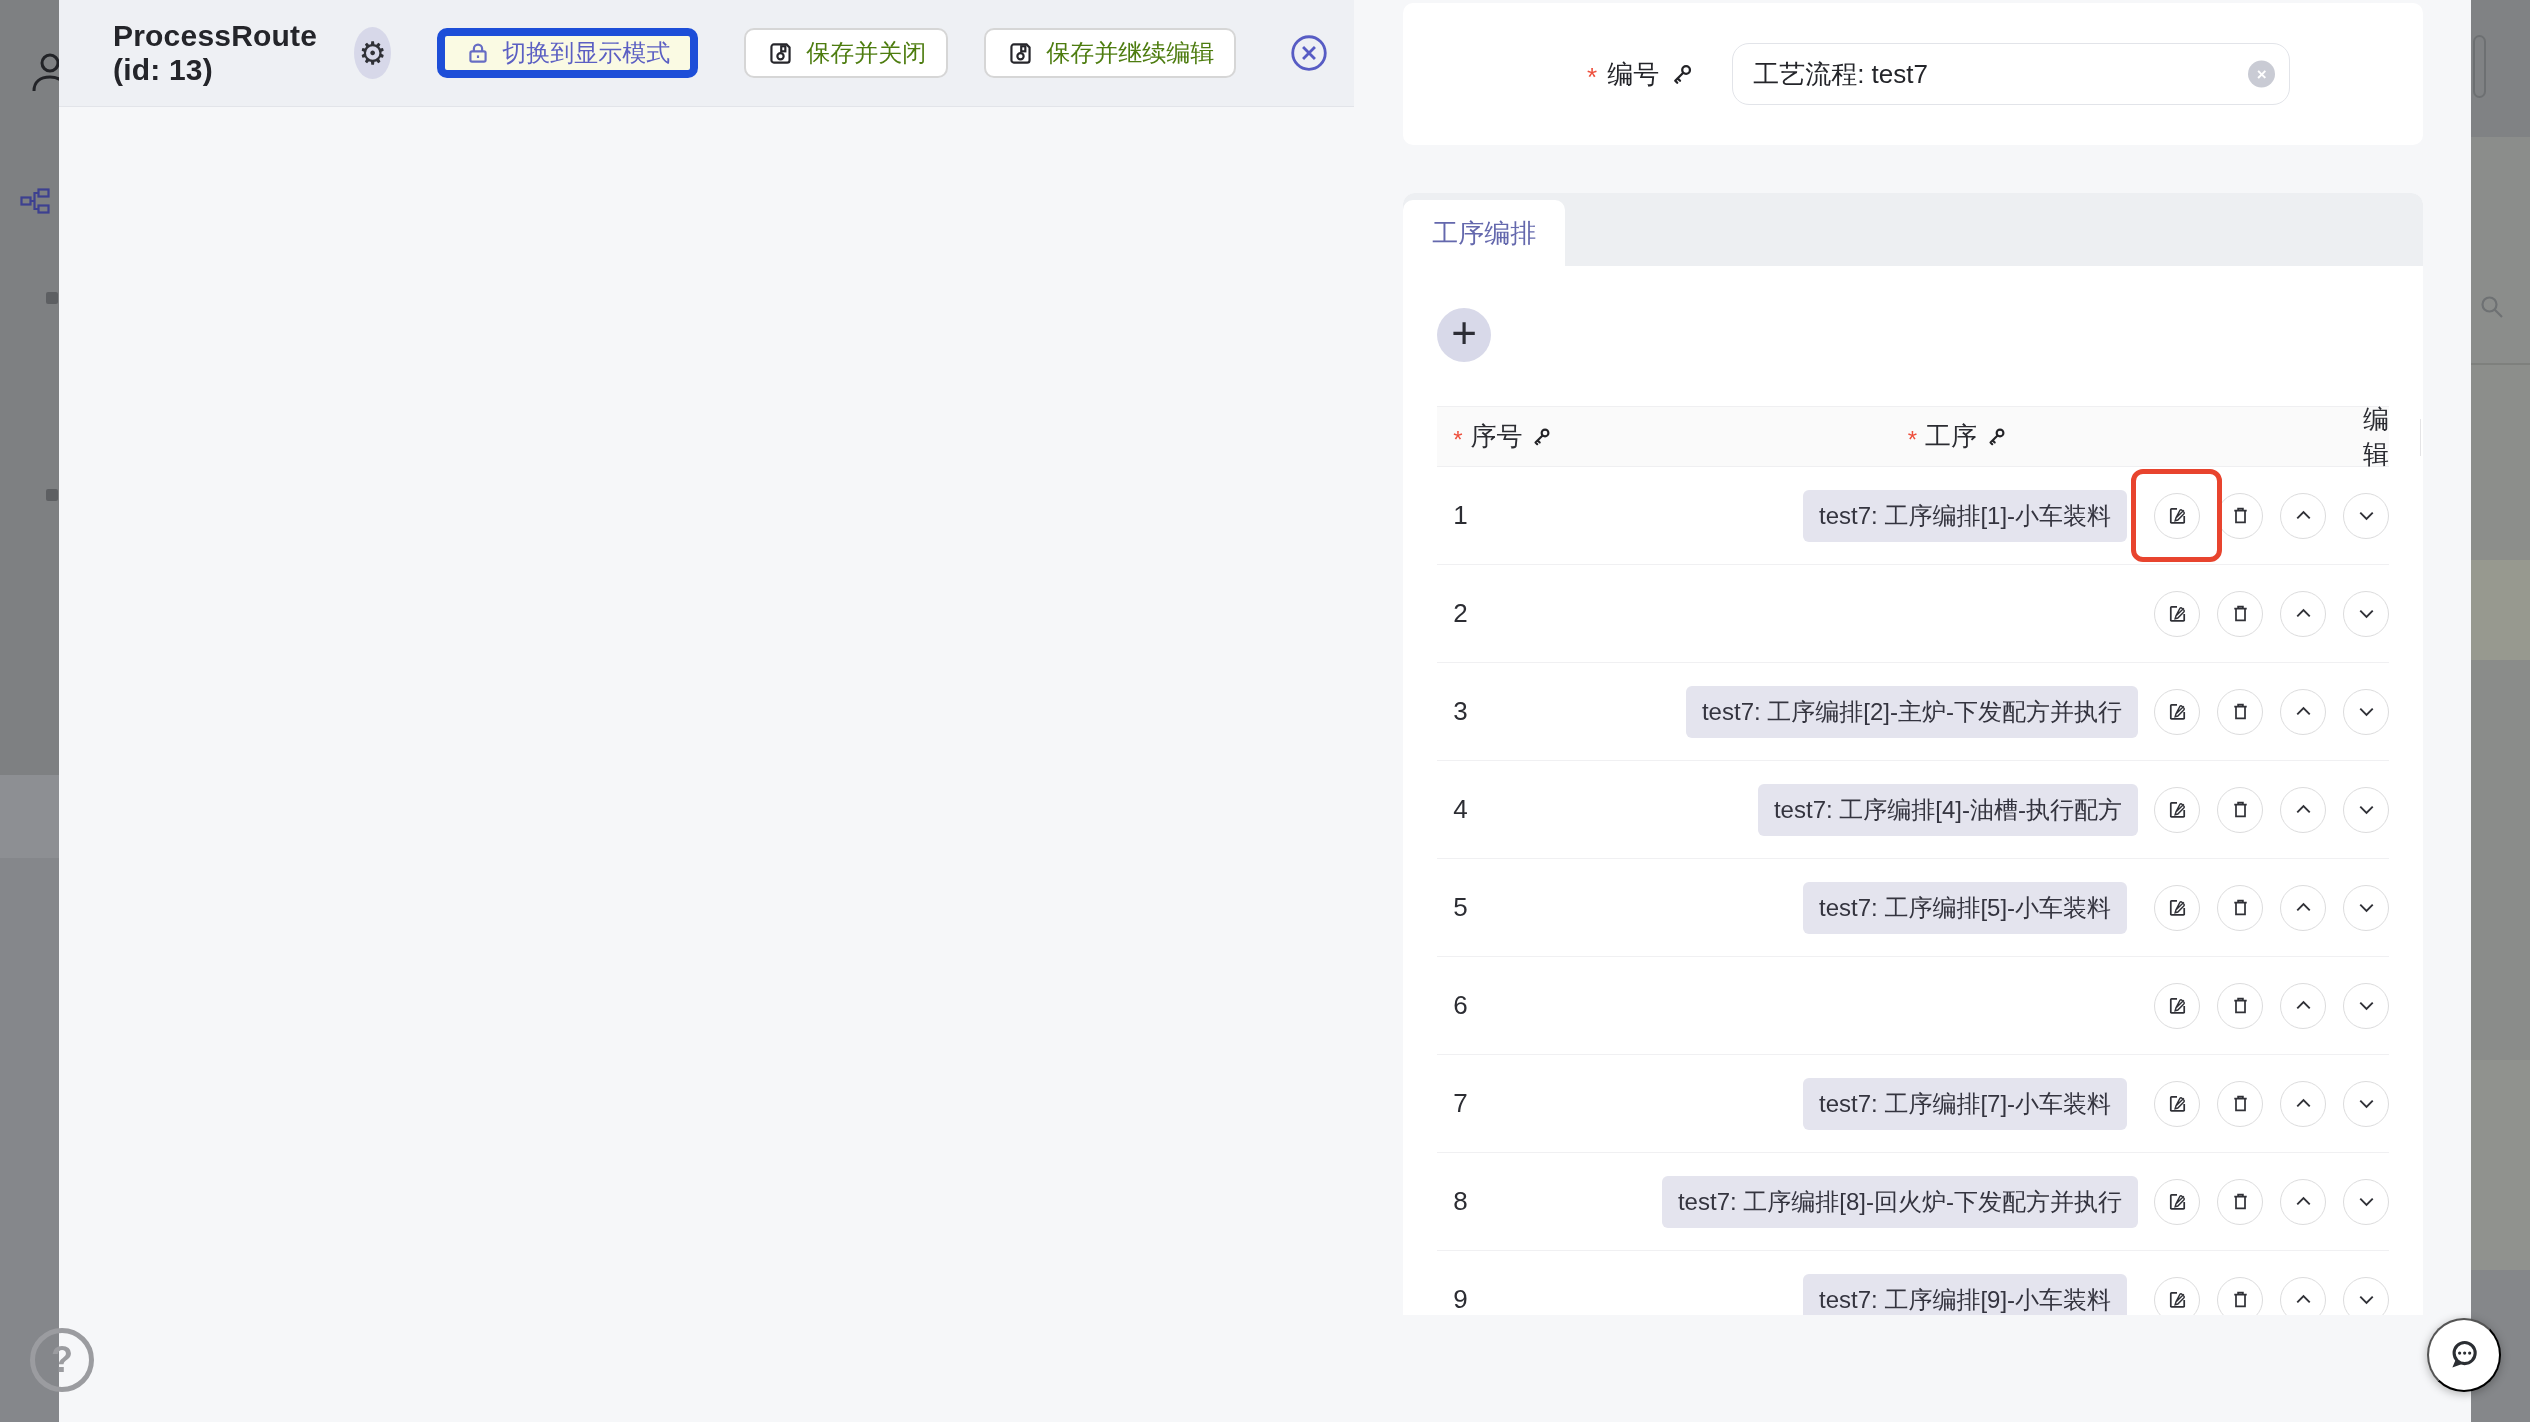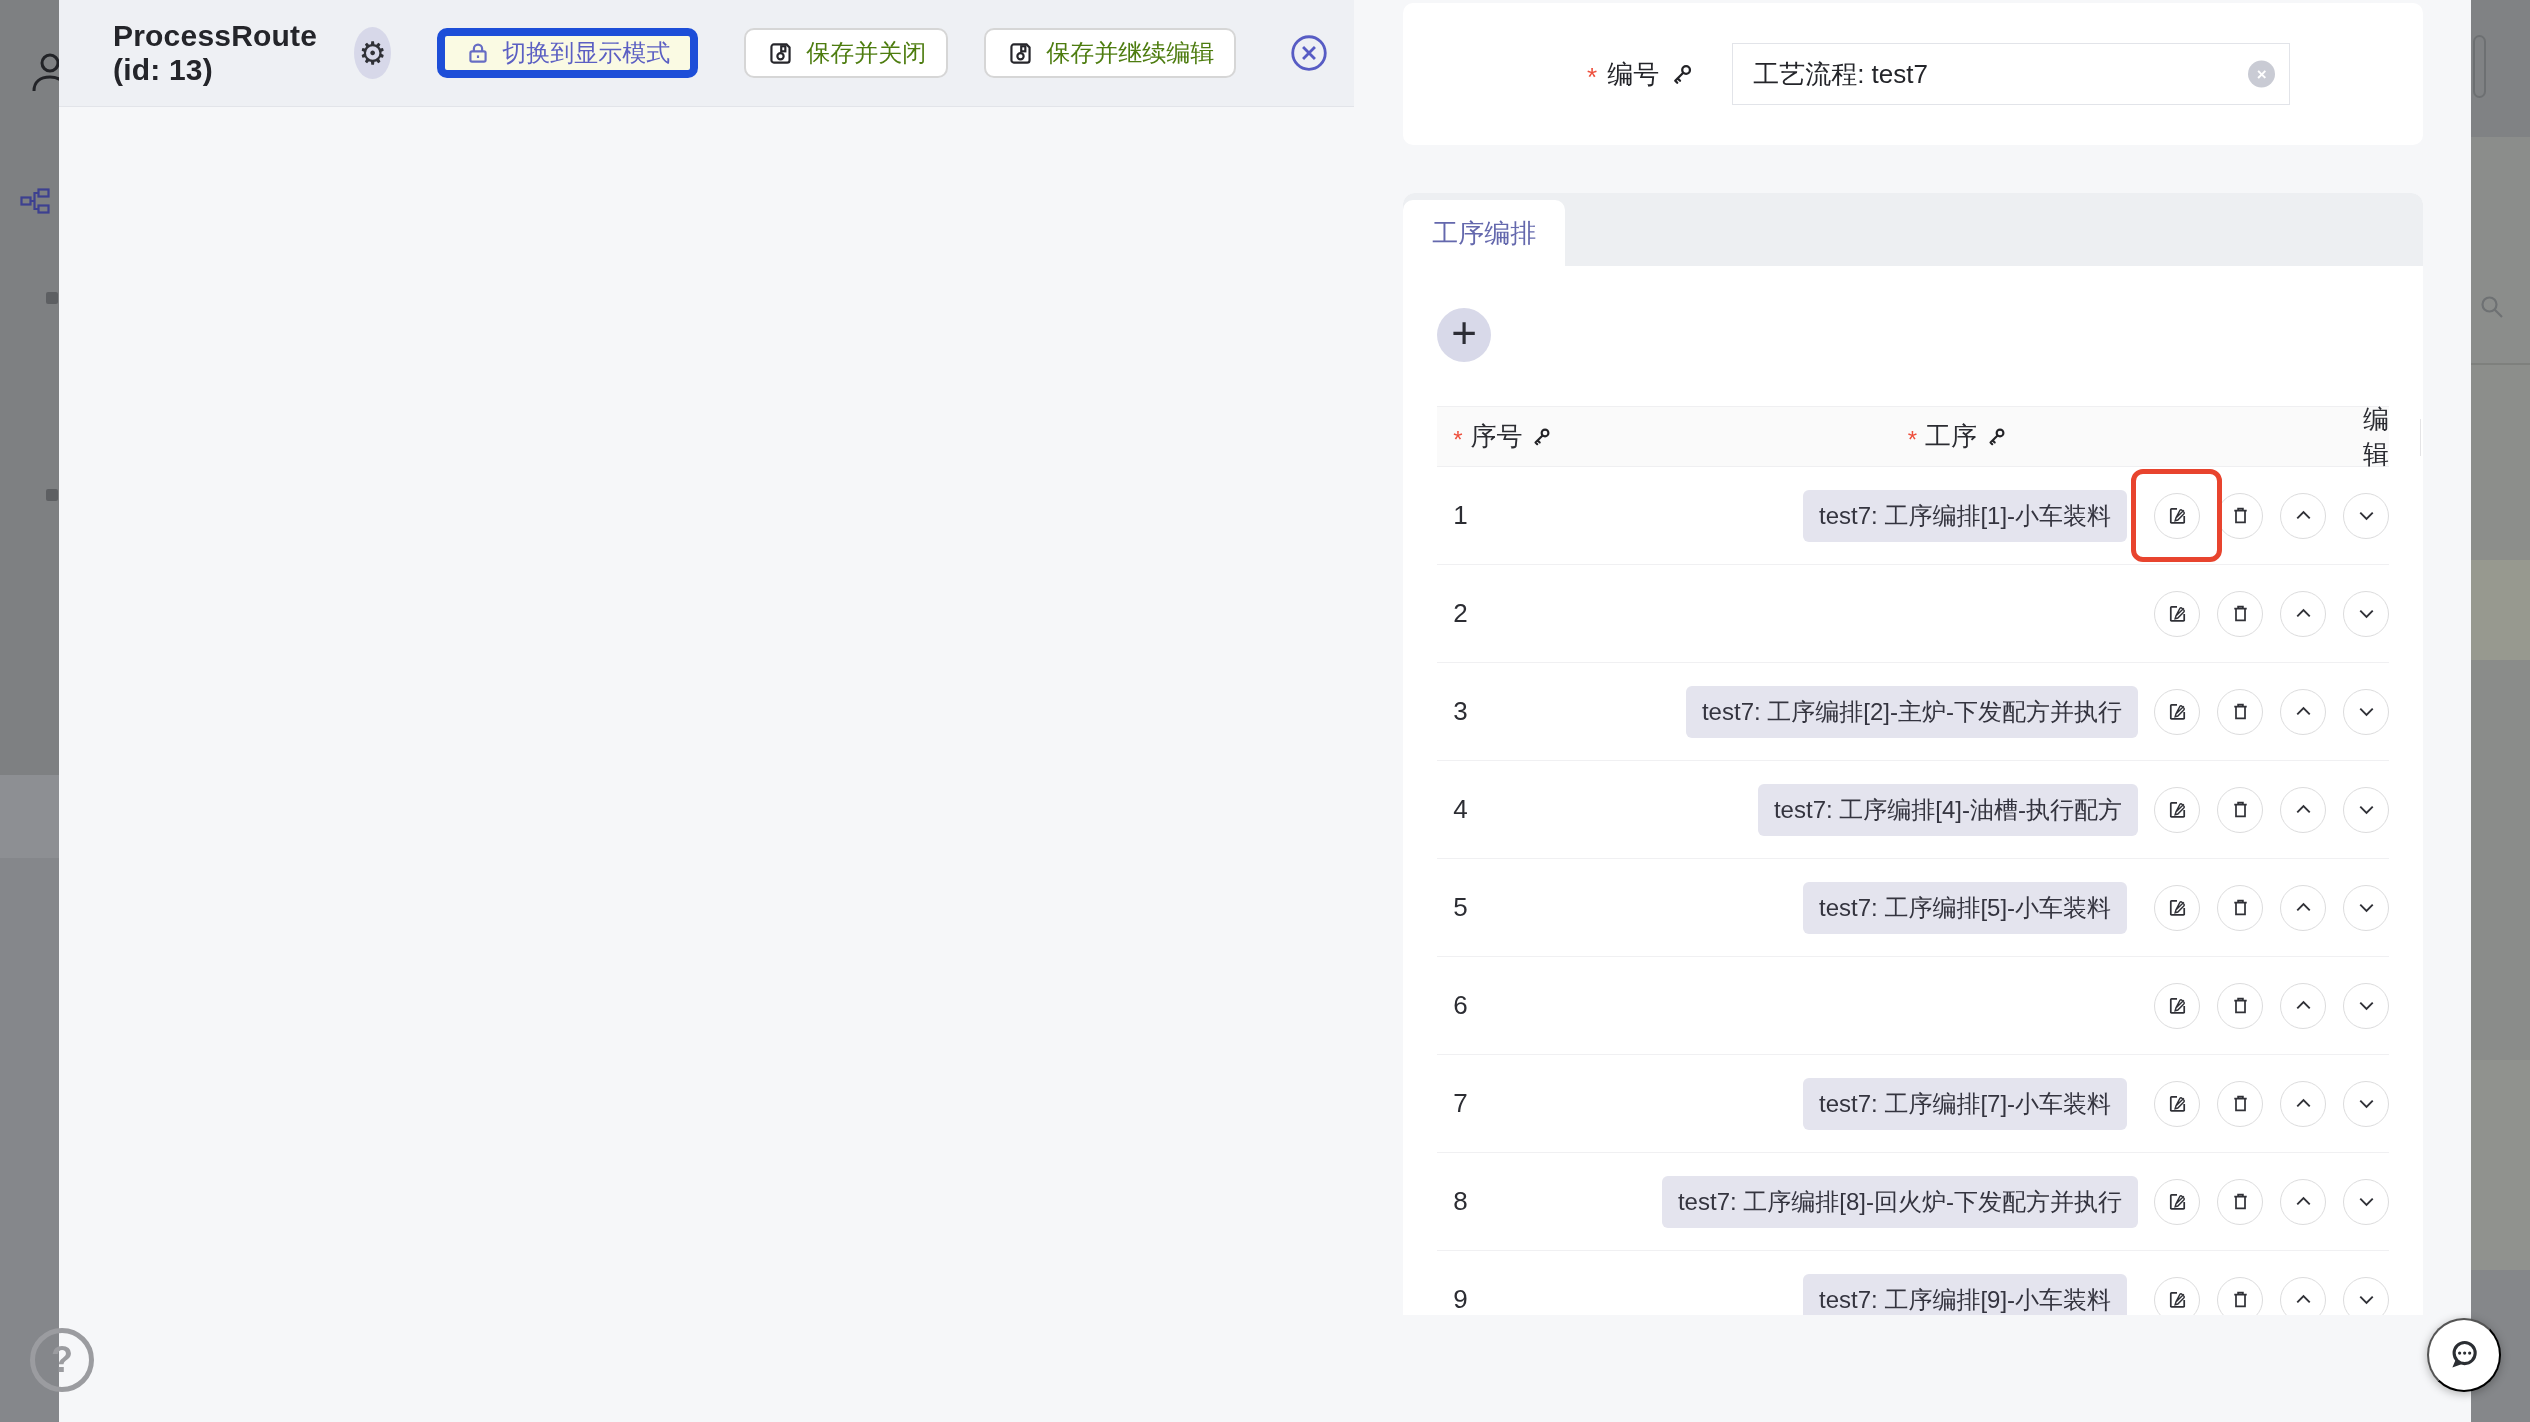--- a/index.html
+++ b/index.html
@@ -45,21 +45,21 @@
   .close-btn { margin-left:52px; width:44px; height:44px; border:none; background:transparent; display:flex; align-items:center; justify-content:center; cursor:pointer; color:#575cc4; }
 
   .modal-body { flex:1; padding:3px 48px 0 49px; overflow:hidden; }
 
   
   .form-card { height:142px; background:#ffffff; border-radius:10px; display:flex; align-items:center; }
   .form-label-box { width:329px; display:flex; align-items:center; justify-content:flex-end; gap:10px; padding-right:38px; }
   .req-star { color:#ee4f3c; font-size:26px; line-height:1; transform:translateY(3px); }
   .form-label { font-size:26px; color:#24252a; }
   .key-ic { color:#232327; display:inline-flex; }
-  .input-box { position:relative; width:558px; height:62px; background:#fff; border:1.5px solid #e2e4e9; border-radius:0; display:flex; align-items:center; padding:0 54px 0 20px; }
+  .input-box { position:relative; width:558px; height:62px; background:#fff; border:1.5px solid #e2e4e9; border-radius:17px; display:flex; align-items:center; padding:0 54px 0 20px; }
   .input-value { font-size:26px; color:#24252a; white-space:nowrap; overflow:hidden; }
   .clear-btn { position:absolute; right:14px; top:50%; transform:translateY(-50%); width:27px; height:27px; border-radius:50%; background:#c9cbd4; border:none; color:#fff; font-size:17px; font-weight:700; line-height:1; display:flex; align-items:center; justify-content:center; cursor:pointer; }
 
   
   .table-card { margin-top:48px; height:1122px; background:#ffffff; border-radius:12px 12px 0 0; overflow:hidden; display:flex; flex-direction:column; }
   .tab-strip { height:73px; flex:0 0 73px; background:#edeff2; display:flex; align-items:flex-end; }
   .tab-active { width:162px; height:66px; background:#ffffff; border-radius:10px 10px 0 0; display:flex; align-items:center; justify-content:center; font-size:26px; color:#6468ad; font-weight:500; cursor:pointer;font-family:Liberation Mono, monospace; }
   .card-body { flex:1; background:#fff; padding:42px 34px 0 34px; }
 
   .add-btn { width:54px; height:54px; border-radius:50%; background:#d8d9e9; border:none; display:flex; align-items:center; justify-content:center; font-size:44px; font-weight:200; color:#2c2d35; line-height:1; cursor:pointer; padding-bottom:4px; }

